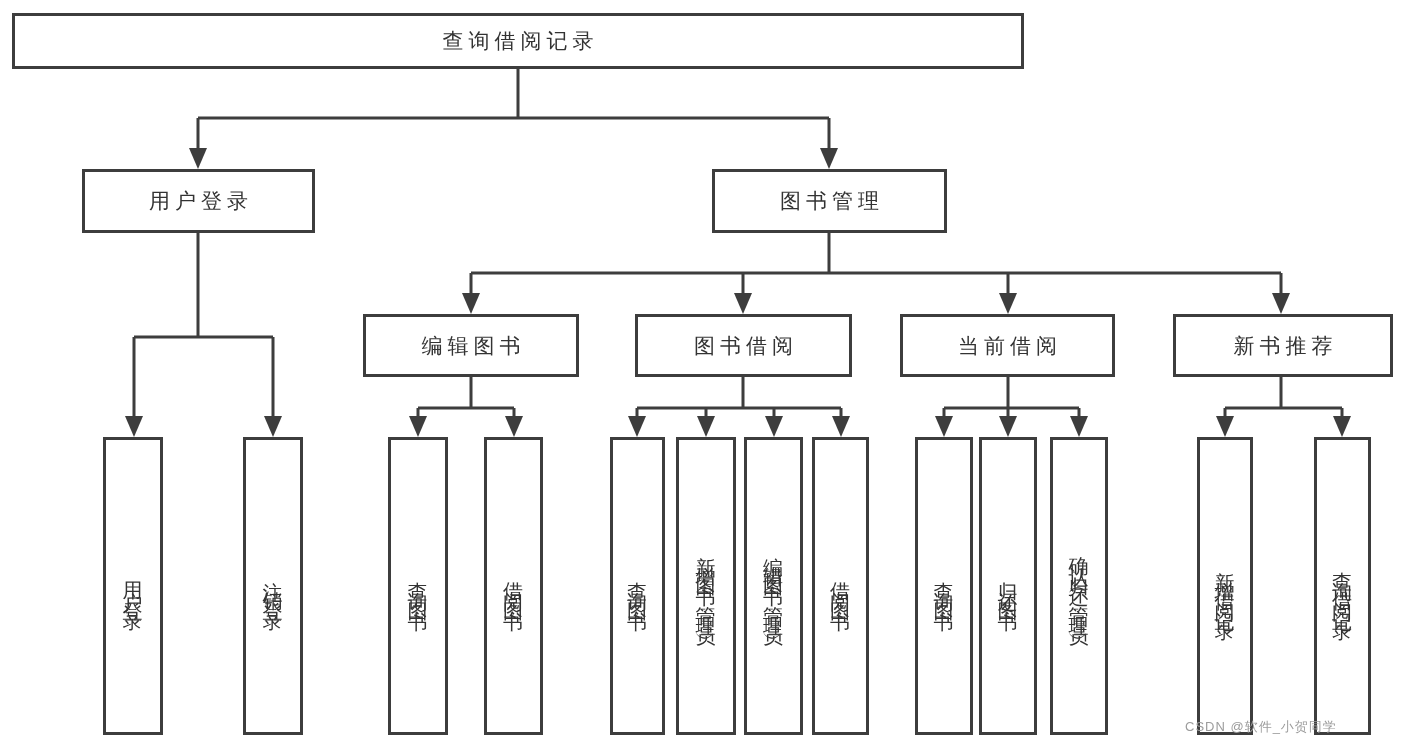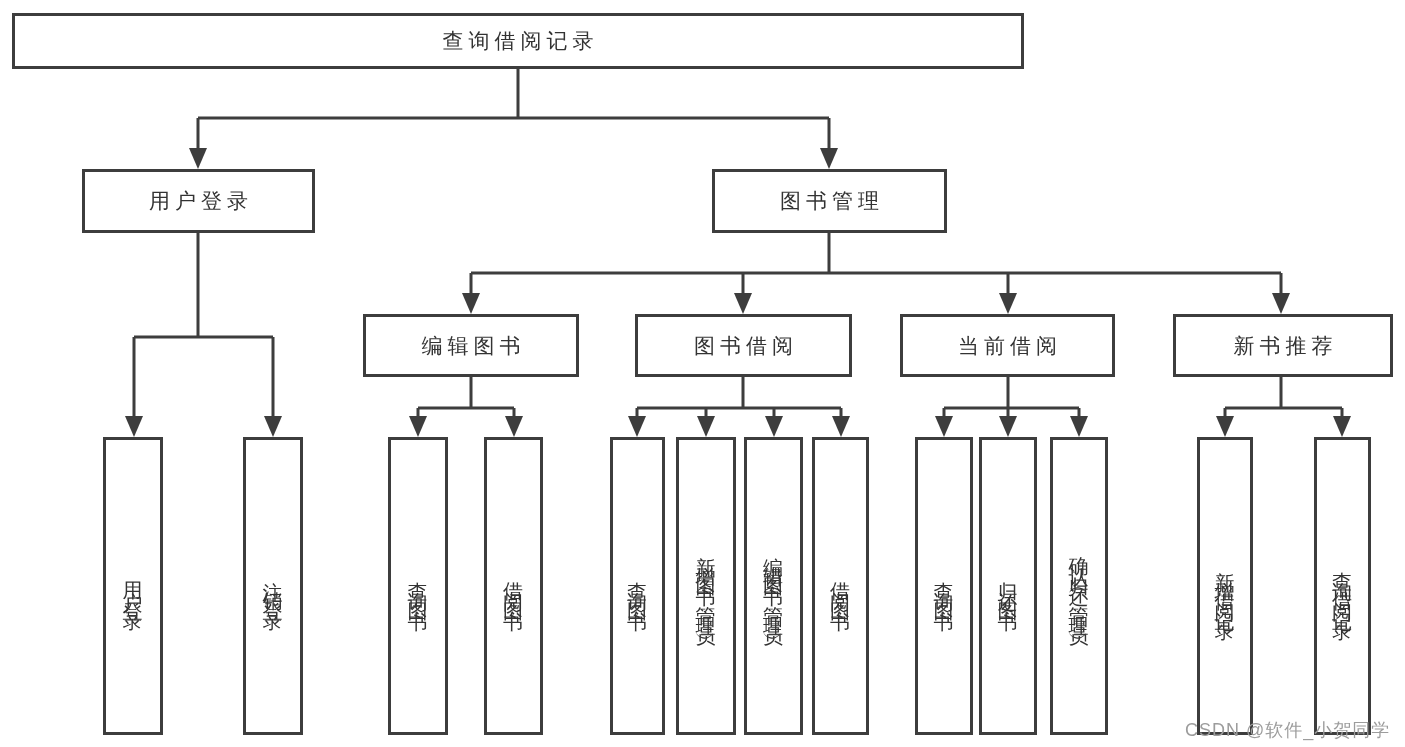--- a/index.html
+++ b/index.html
@@ -68,21 +68,21 @@
   #n-leaf-cur-query-book   { left: 915px;  width: 58px; }
   #n-leaf-cur-return-book  { left: 979px;  width: 58px; }
   #n-leaf-cur-confirm      { left: 1050px; width: 58px; }
   #n-leaf-rr-add-record    { left: 1197px; width: 56px; }
   #n-leaf-rr-query-record  { left: 1314px; width: 57px; }
 
   #watermark {
     position: absolute;
     left: 1185px;
     top: 718px;
-    font-size: 18px;
+    font-size: 13px;
     color: #9c9c9c;
     letter-spacing: 1px;
     white-space: nowrap;
     z-index: 5;
   }
 </style>
 </head>
 <body>
 
 <div id="canvas">

